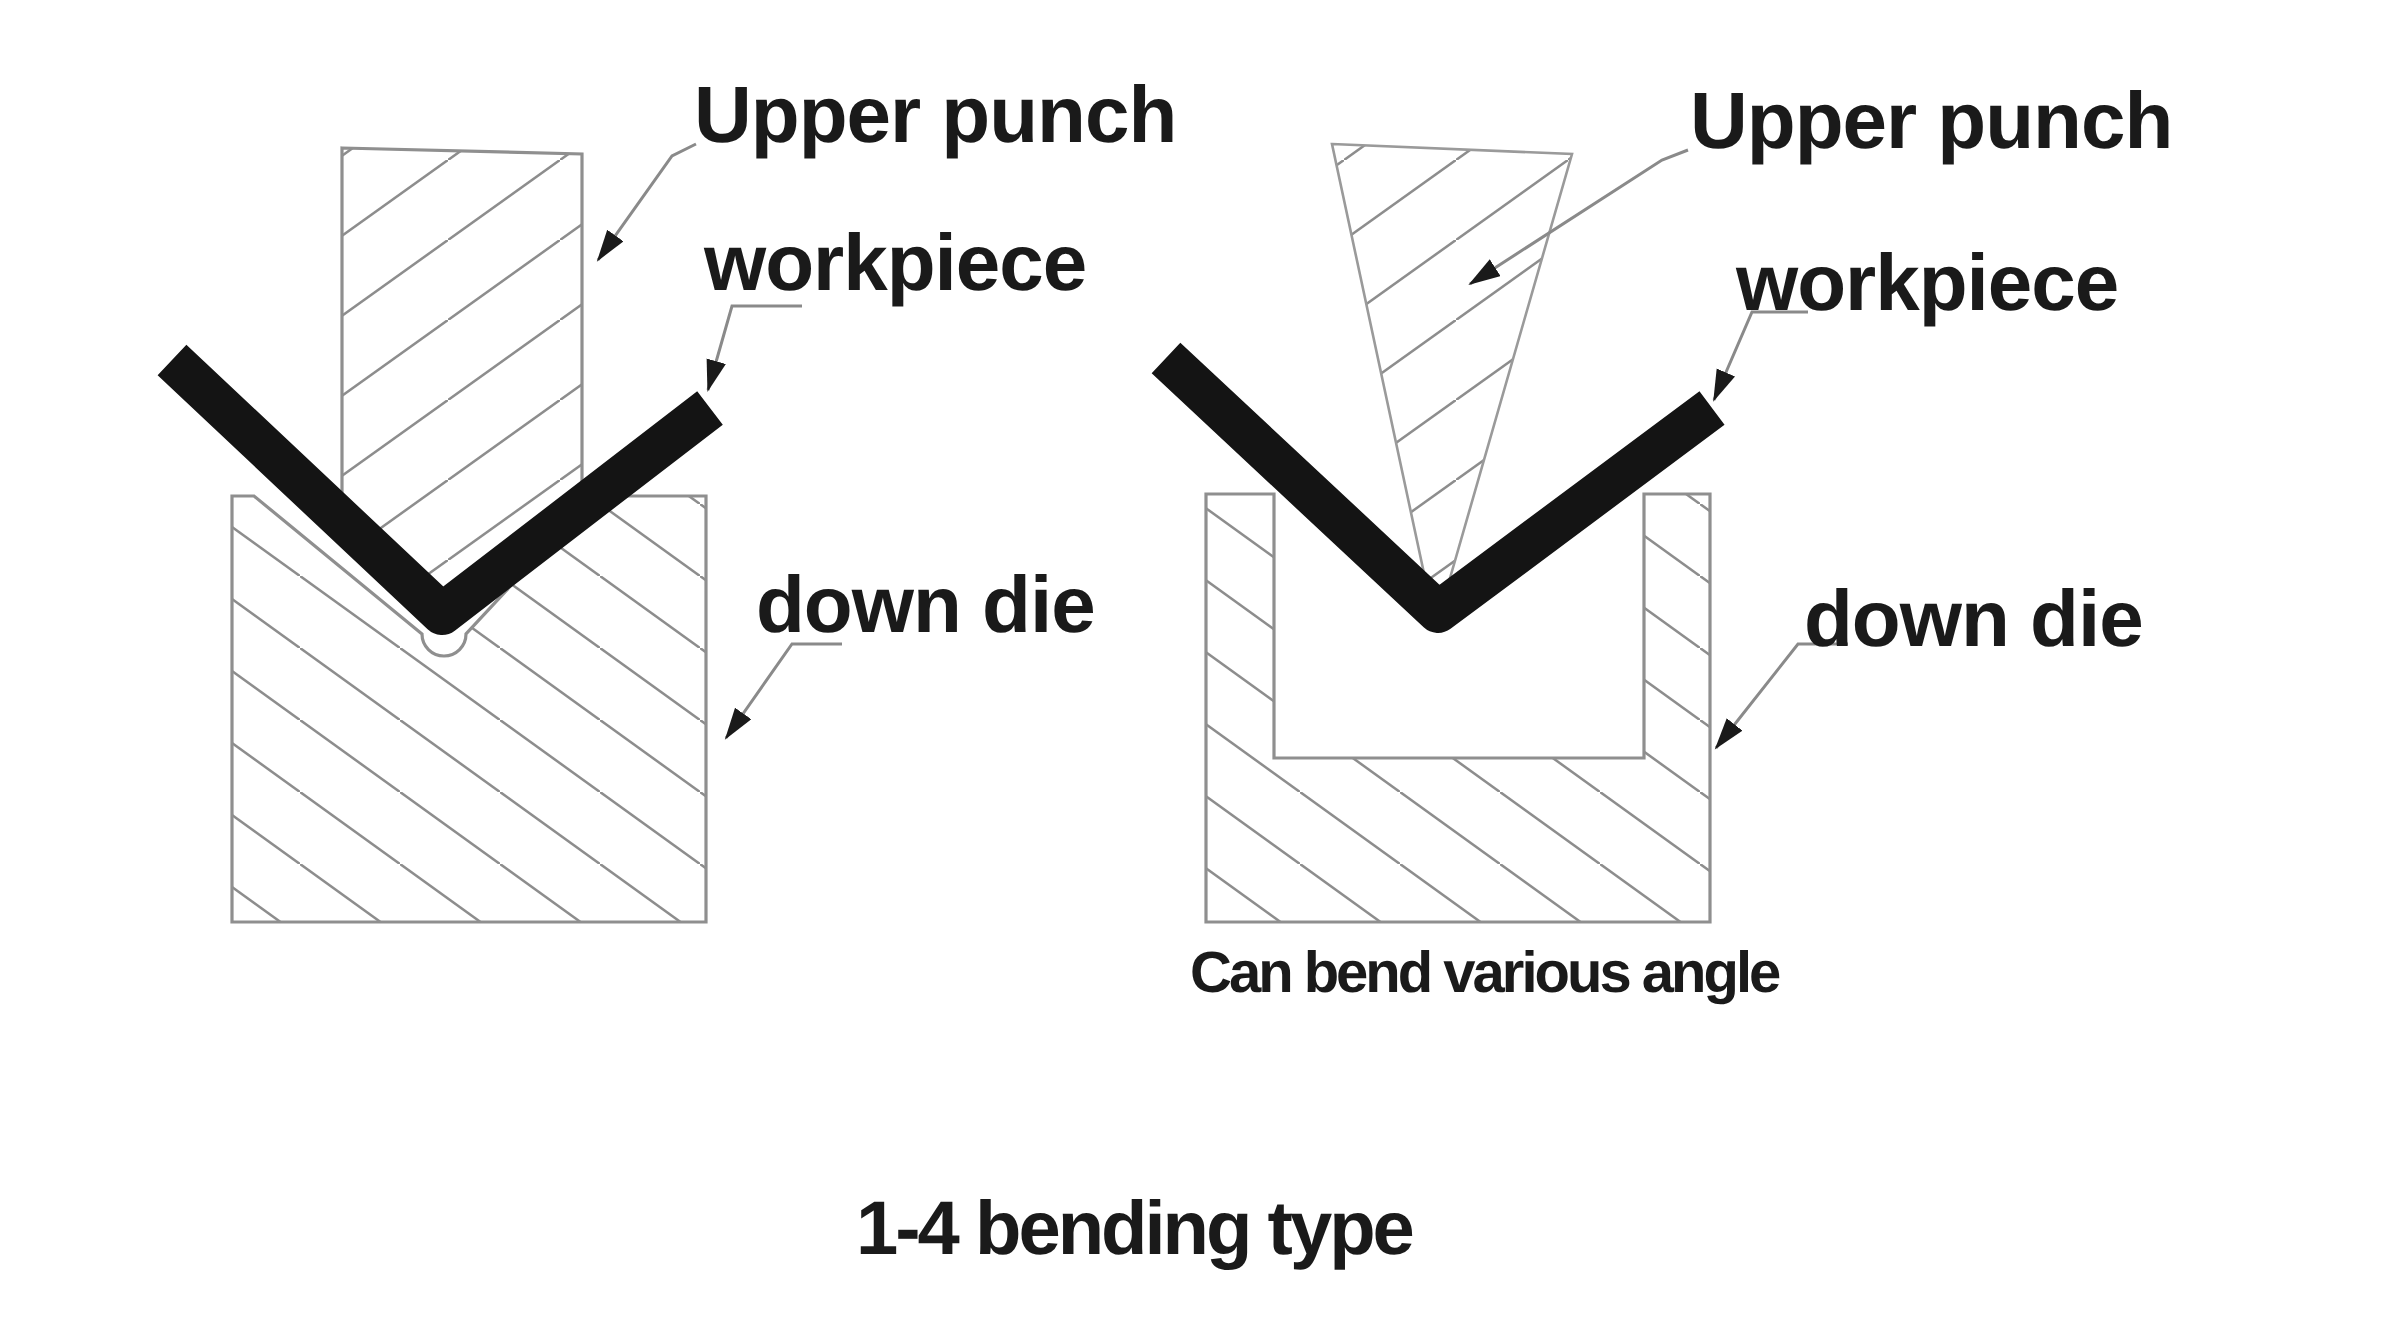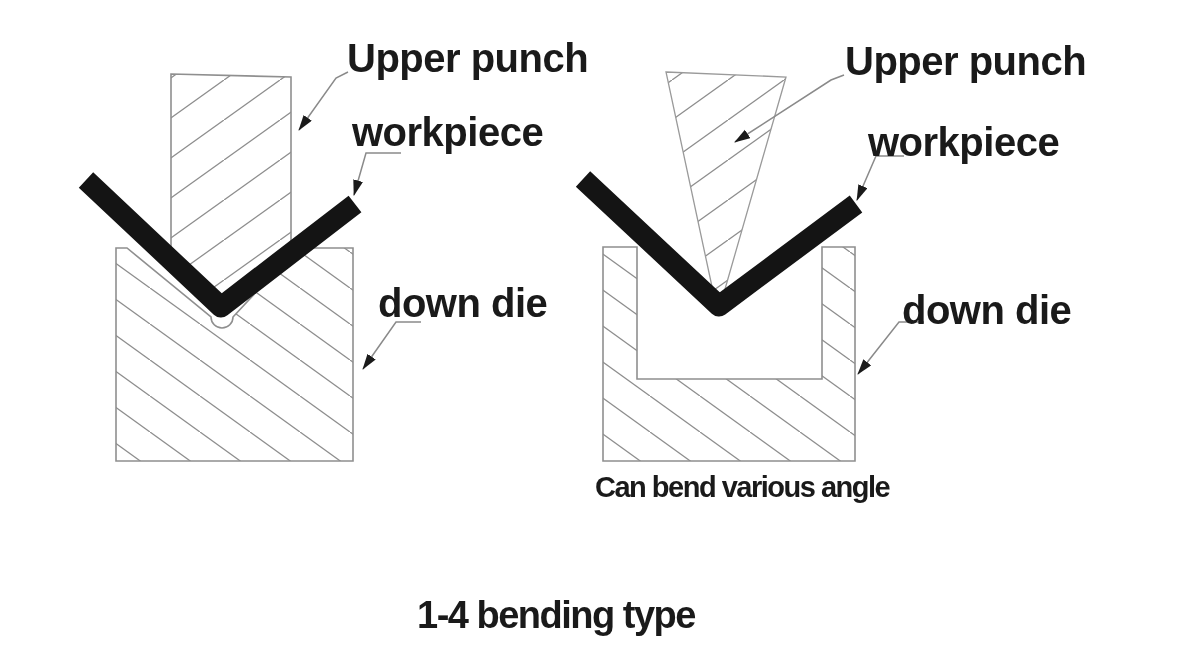--- a/index.html
+++ b/index.html
@@ -77,15 +77,15 @@
   <div class="label lbl-40" style="left:378px;top:283px;">down die</div>
 
   <div class="label lbl-40" style="left:845px;top:41px;">Upper punch</div>
 
   <div class="label lbl-40" style="left:868px;top:122px;">workpiece</div>
 
   <div class="label lbl-40" style="left:902px;top:290px;">down die</div>
 
   <div class="label note" style="left:595px;top:473px;">Can bend various angle</div>
 
-  <div class="label caption" style="left:417px;top:596px;text-align:right;">1-4 bending type</div>
+  <div class="label caption" style="left:428px;top:596px;text-align:right;">1-4 bending type</div>
 
 </div>
 
 </body></html>

